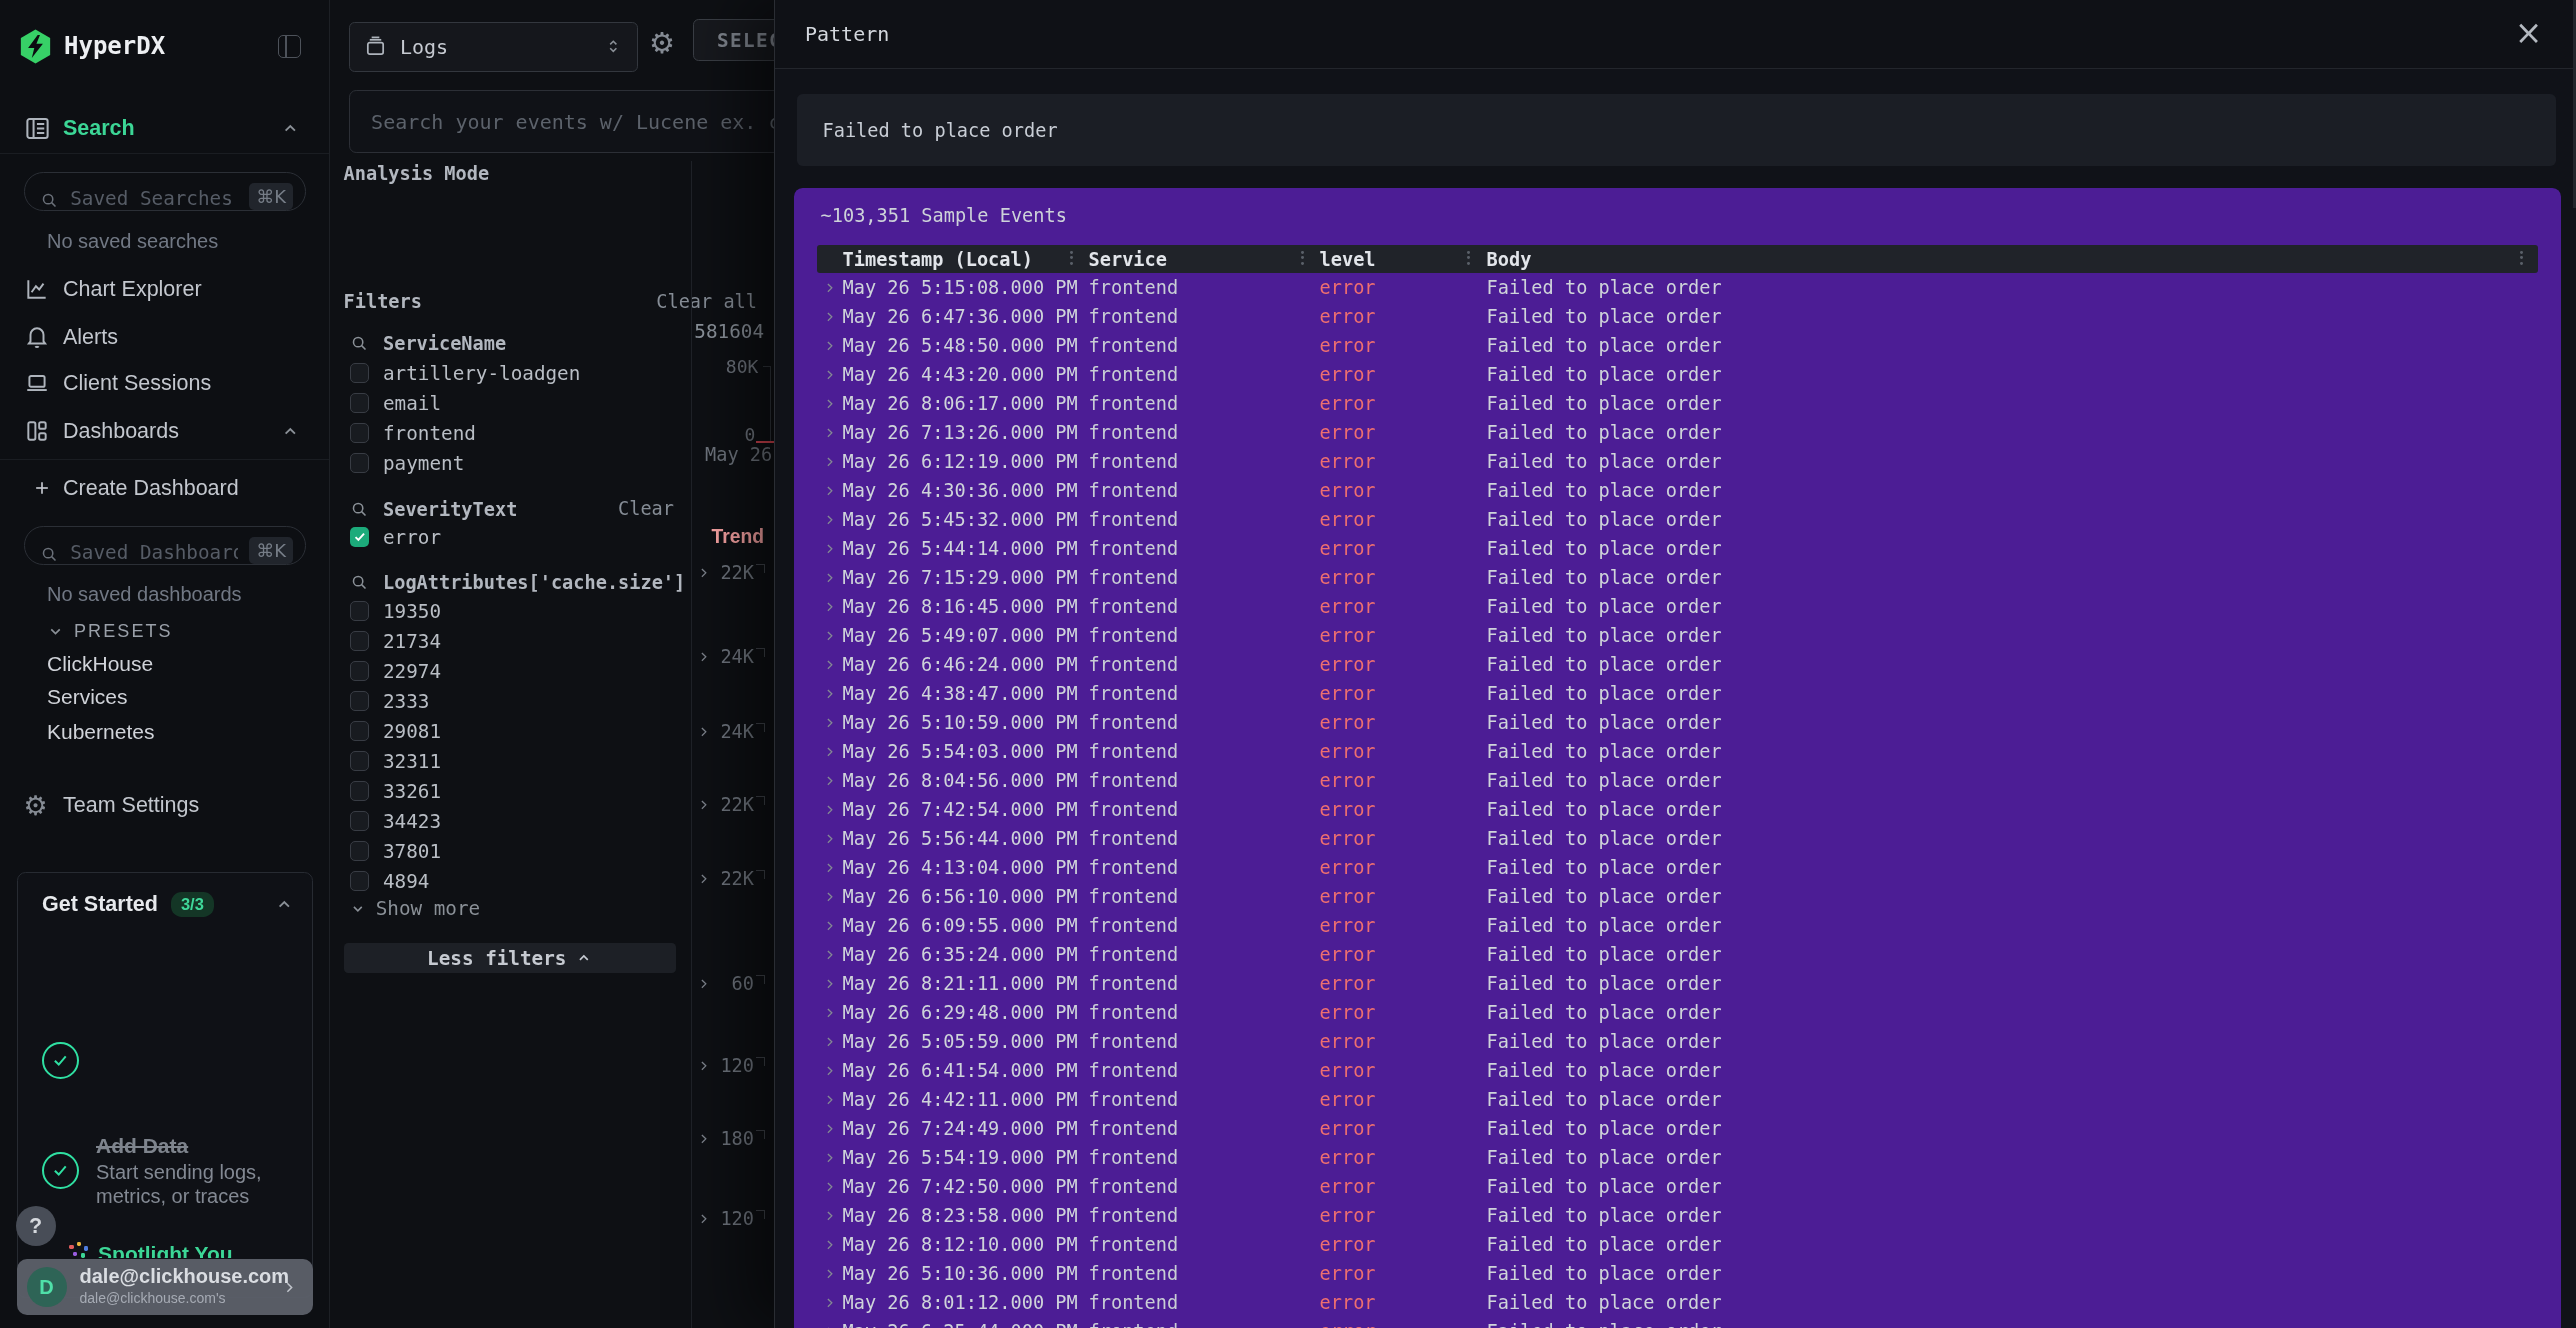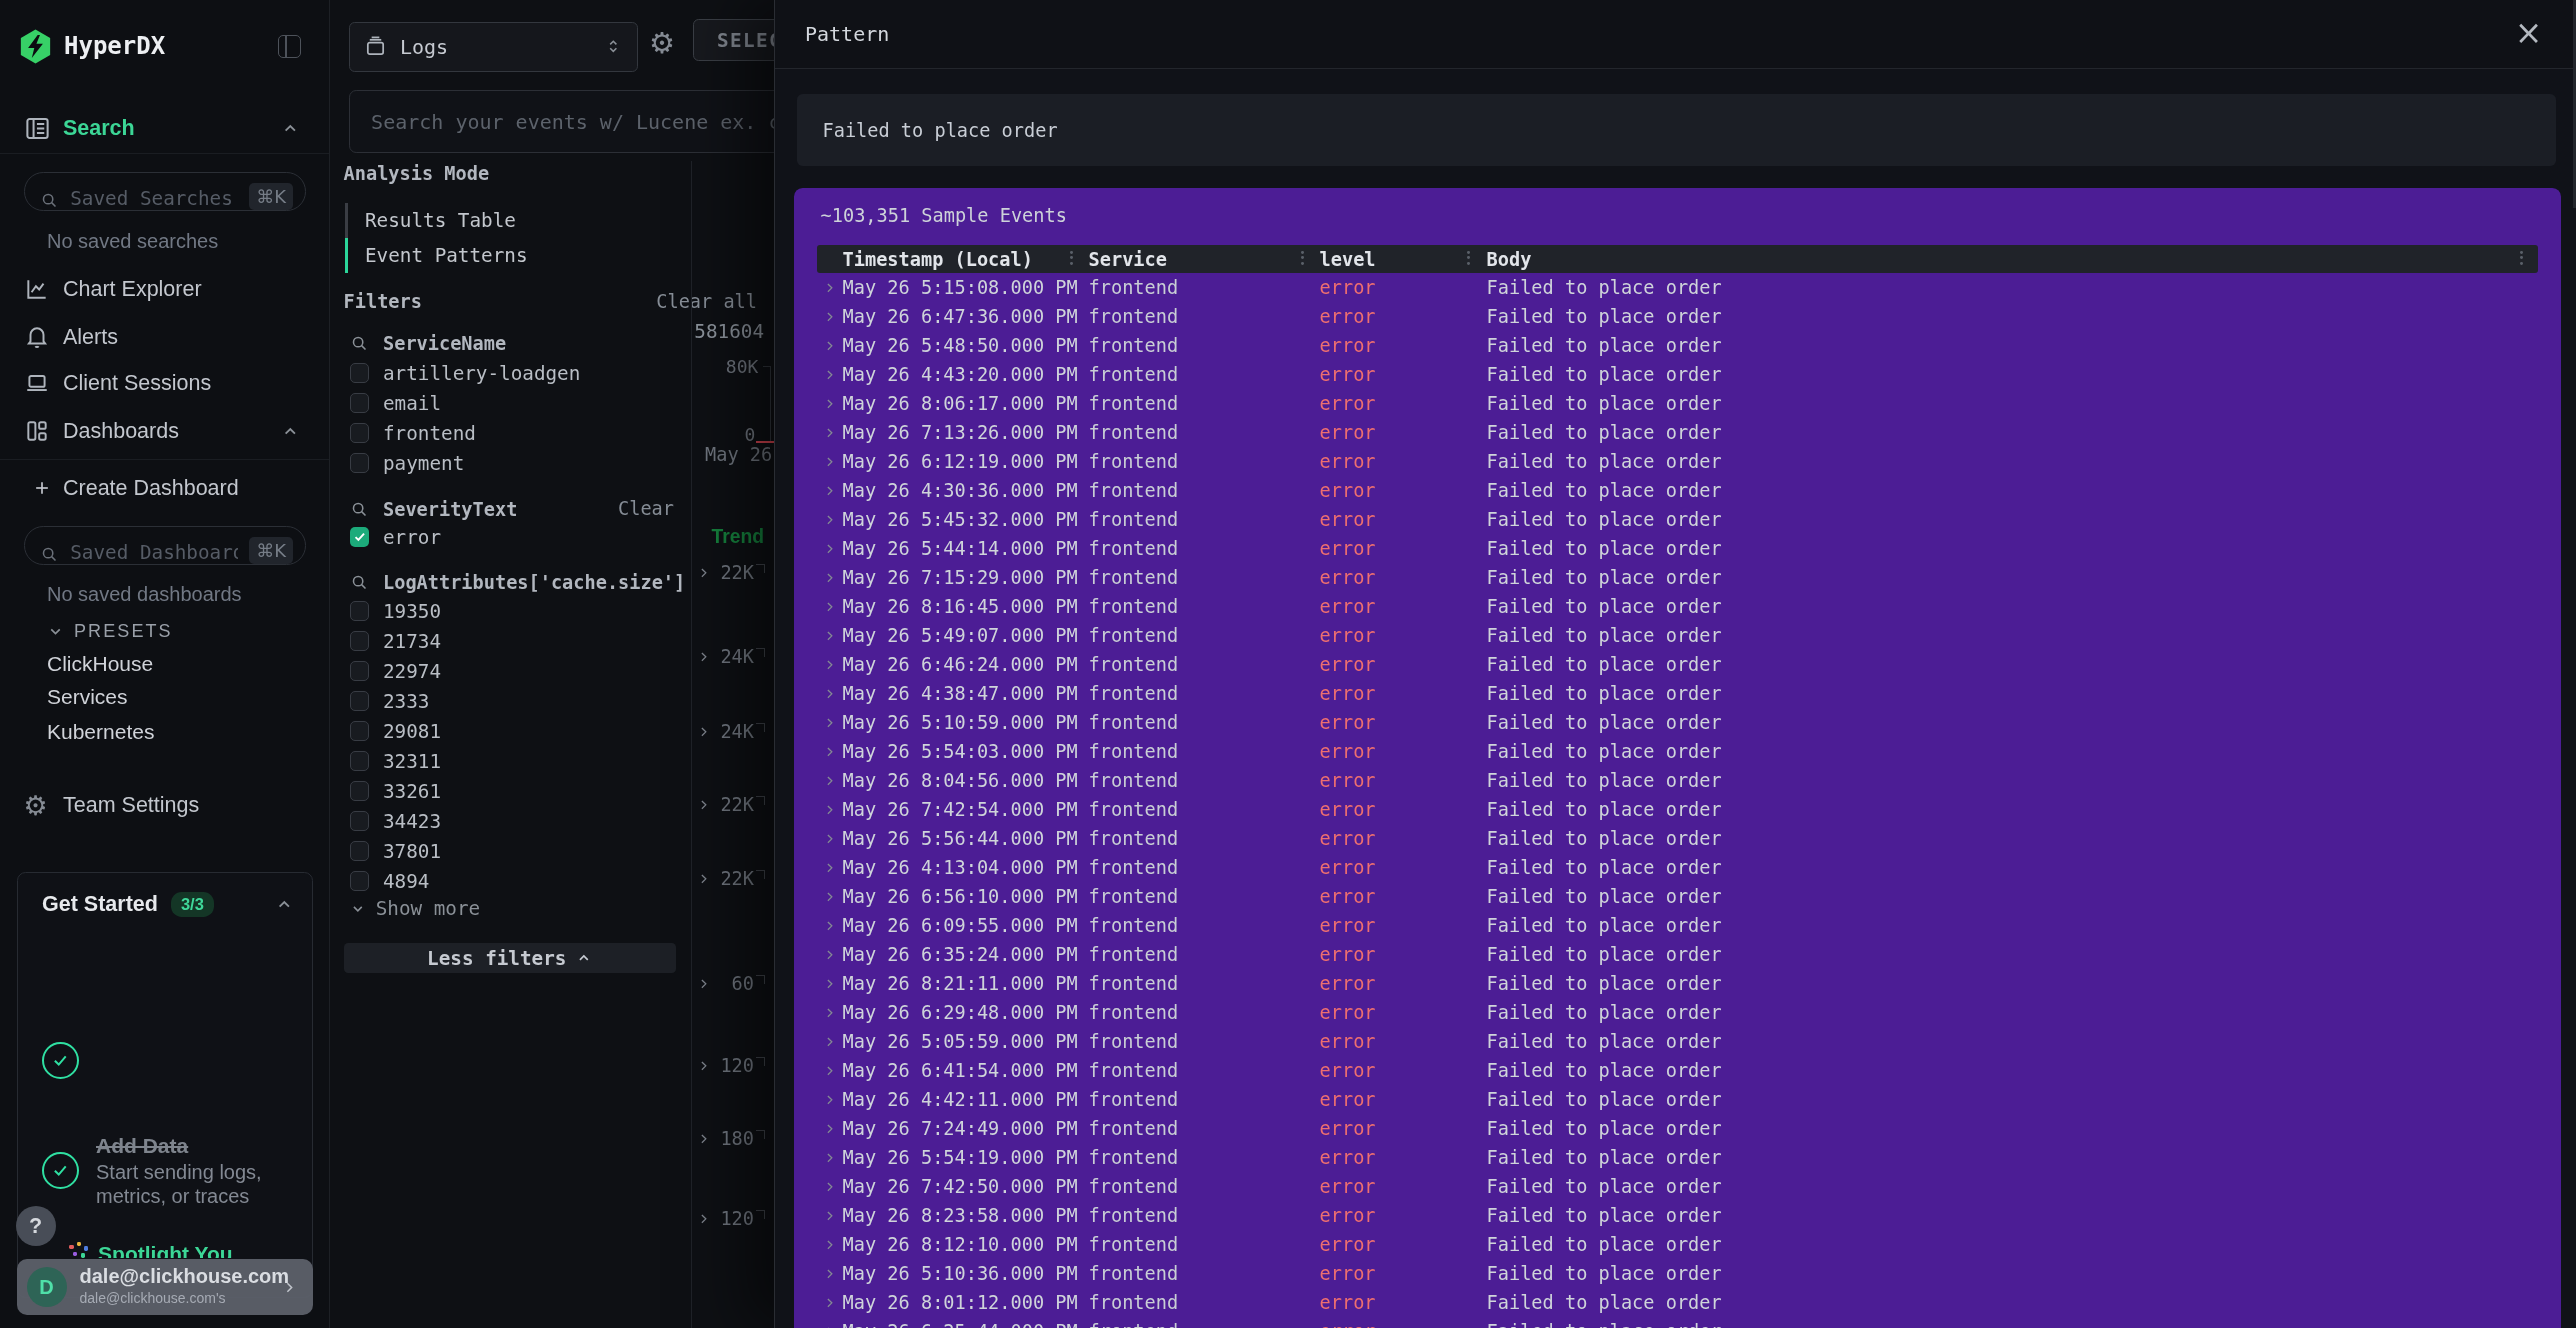--- a/index.html
+++ b/index.html
@@ -89,21 +89,21 @@
   
   .strip { position:absolute; left:361px; top:161px; right:0; bottom:0; border-left:0.7px solid #1f2228; }
   .strip .mono-dim { font-family:"DejaVu Sans Mono",monospace; color:#6f757e; }
   .s-total { position:absolute; right:10px; top:159px; font-family:"DejaVu Sans Mono",monospace; font-size:19.3px; color:#8b929b; }
   .s-ymax { position:absolute; right:15.7px; top:195px; font-size:18px; }
   .s-yzero { position:absolute; right:18.6px; top:263px; font-size:18px; }
   .s-axis { position:absolute; right:2.9px; top:205px; height:76px; width:1.4px; background:#32363d; }
   .s-axis-tick { position:absolute; right:2.9px; top:205px; width:8.6px; height:1.4px; background:#32363d; }
   .s-redline { position:absolute; left:64px; right:0; top:280px; height:2.1px; background:#d64550; }
   .s-xtick { position:absolute; left:13px; top:283px; width:70px; overflow:hidden; font-size:18.6px; white-space:nowrap; }
-  .s-trend-hdr { position:absolute; right:10px; top:365px; font-size:19.3px; font-weight:bold; color:#15803d; }
+  .s-trend-hdr { position:absolute; right:10px; top:365px; font-size:19.3px; font-weight:bold; color:#fca5a5; }
   .t-row { position:absolute; left:0; right:0; height:23px; }
   .t-chev { position:absolute; left:4.3px; top:2.9px; color:#7d838c; }
   .t-val { position:absolute; right:20px; top:0; font-family:"DejaVu Sans Mono",monospace; font-size:18.6px; color:#6f757e; }
   .t-tick { position:absolute; right:8.6px; top:2.1px; width:9.3px; height:9.3px; border-top:1.4px solid #3f434a; border-right:1.4px solid #3f434a; }
 
   
   .ov { position:absolute; left:774px; top:0; width:1802px; height:100%; background:#101218; border-left:0.7px solid #2a2d33;
         box-shadow:-29px 0 57px rgba(0,0,0,.5); z-index:10; }
   .ov-head { position:absolute; left:0; right:0; top:0; height:69px; background:#0f1116; border-bottom:0.7px solid #23262c; }
   .ov-title { position:absolute; left:30px; top:21.5px; font-family:"DejaVu Sans Mono",monospace; font-size:20px; color:#d3d7dd; }
@@ -350,28 +350,20 @@
     </div>
     <span class="gear-btn gear-glyph">⚙</span>
     <div class="select-btn">
       <span>SELECT</span>
     </div>
     <div class="search-box">
       <span class="ph">Search your events w/ Lucene ex. colu</span>
     </div>
 
     <div class="f-label" style="top:163px">Analysis Mode</div>
-    <div class="mode-opts">
-      <div class="mode-opt">
-          <span>Results Table</span>
-        </div>
-      <div class="mode-opt active">
-          <span>Event Patterns</span>
-        </div>
-    </div>
 
     <div class="f-label" style="top:291px">Filters</div>
     <div class="clear-link" style="top:291px">Clear all</div>
 
     <div class="fgroup-hdr" style="top:328px">
       <svg class="mag" width="18.6" height="18.6" viewBox="0 0 24 24" fill="none" stroke="#8a9097" stroke-width="2">
           <circle cx="10.5" cy="10.5" r="6"></circle>
           <line x1="15" y1="15" x2="20" y2="20"></line>
         </svg>
       <span class="t">ServiceName</span>

